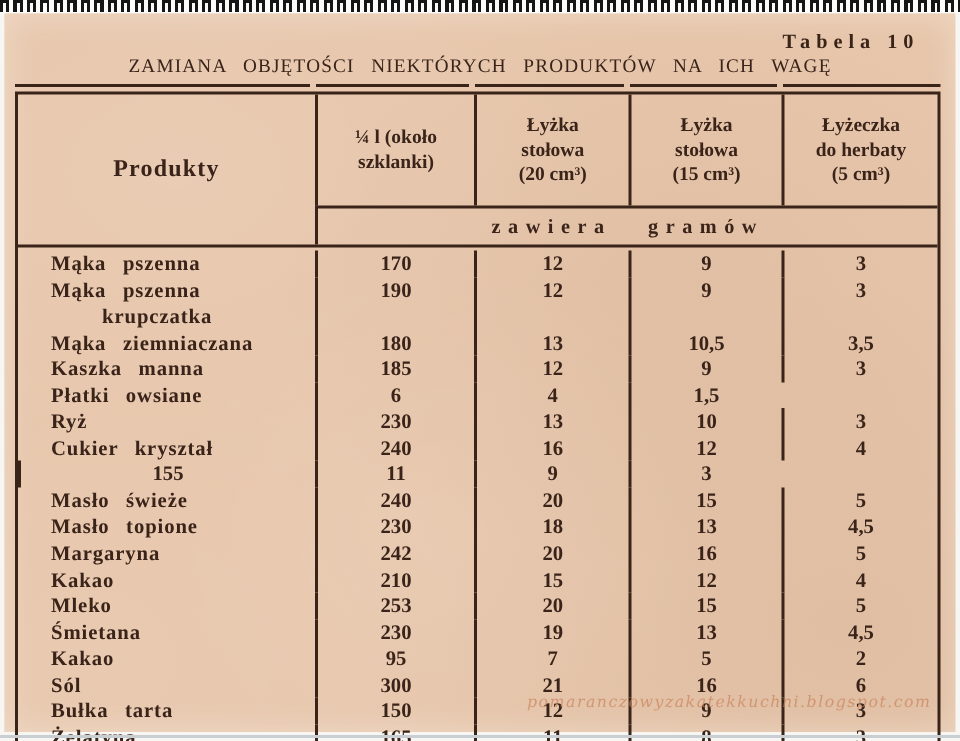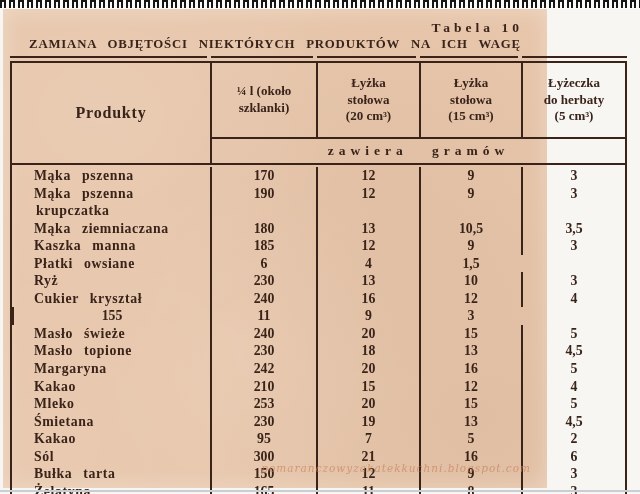--- a/index.html
+++ b/index.html
@@ -21,39 +21,39 @@
     background-color:#fbfbfa;
     background-image:
       repeating-linear-gradient(90deg,var(--binding) 0 6px,transparent 6px 9px),
       repeating-linear-gradient(90deg,var(--binding) 0 2px,transparent 2px 4px,var(--binding) 4px 6px,transparent 6px 9px);
     background-size:100% 2px,100% 8px;
     background-repeat:repeat-x,repeat-x;
     background-position:0 0,0 0;
   }
   
   .paper{
-    position:absolute;top:9px;left:3px;width:544px;height:479px;
+    position:absolute;top:9px;left:3px;width:634px;height:479px;
     background:
       radial-gradient(ellipse at 18% 22%, rgba(255,255,255,0.10), transparent 42%),
       radial-gradient(ellipse at 72% 38%, rgba(122,82,52,0.06), transparent 46%),
       radial-gradient(ellipse at 46% 72%, rgba(255,255,255,0.09), transparent 38%),
       radial-gradient(ellipse at 88% 85%, rgba(122,82,52,0.07), transparent 40%),
       radial-gradient(ellipse at 8% 90%, rgba(255,255,255,0.08), transparent 35%),
       var(--paper);
     box-shadow:inset 0 0 22px rgba(255,252,245,0.35);
   }
   .corner-label{
     position:absolute;top:11px;right:24px;
     font-size:13.5px;font-weight:bold;letter-spacing:4px;
     white-space:nowrap;
   }
   .doc-title{
     position:absolute;top:28px;left:0;width:100%;
     text-align:center;
-    font-size:12.8px;font-weight:bold;
+    font-size:12.8px;font-weight:normal;
     letter-spacing:0.8px;word-spacing:7px;
     white-space:nowrap;
   }
   .toprule{
     position:absolute;top:47px;left:7px;width:617px;height:2px;
     background:
       linear-gradient(90deg,var(--ink) 0 197px,transparent 197px 201px,
         var(--ink) 201px 303px,transparent 303px 307px,
         var(--ink) 307px 406px,transparent 406px 410px,
         var(--ink) 410px 508px,transparent 508px 512px,
@@ -87,21 +87,21 @@
   .trow{
     display:grid;
     grid-template-columns:198px 106px 103px 102px 104px;
     height:17.55px;
   }
   .cell{
     font-size:13.8px;font-weight:bold;line-height:17.55px;
     overflow:hidden;white-space:nowrap;
   }
   .cell.product{text-align:left;padding-left:22px;word-spacing:7px;letter-spacing:0.6px;}
-  .cell.product.indent{padding-left:24px;}
+  .cell.product.indent{padding-left:56px;}
   .cell.num{text-align:center;border-left:2px solid var(--ink);}
   .watermark{
     position:absolute;bottom:14px;right:16px;
     font-style:italic;font-size:10.5px;letter-spacing:1px;
     color:#c97f56;opacity:0.65;
     font-family:"DejaVu Serif",serif;
     white-space:nowrap;
   }
   .bottom-edge{
     position:absolute;bottom:2px;left:0;width:640px;height:2px;

